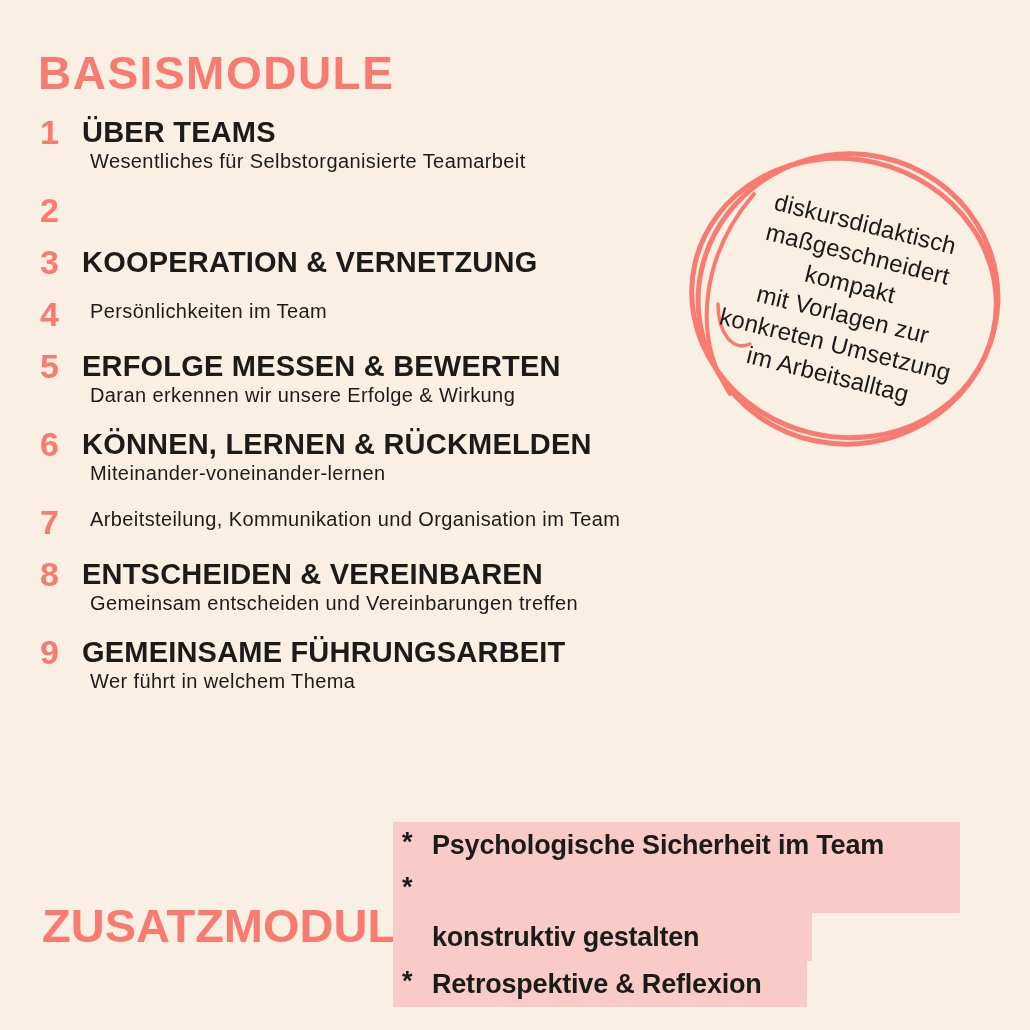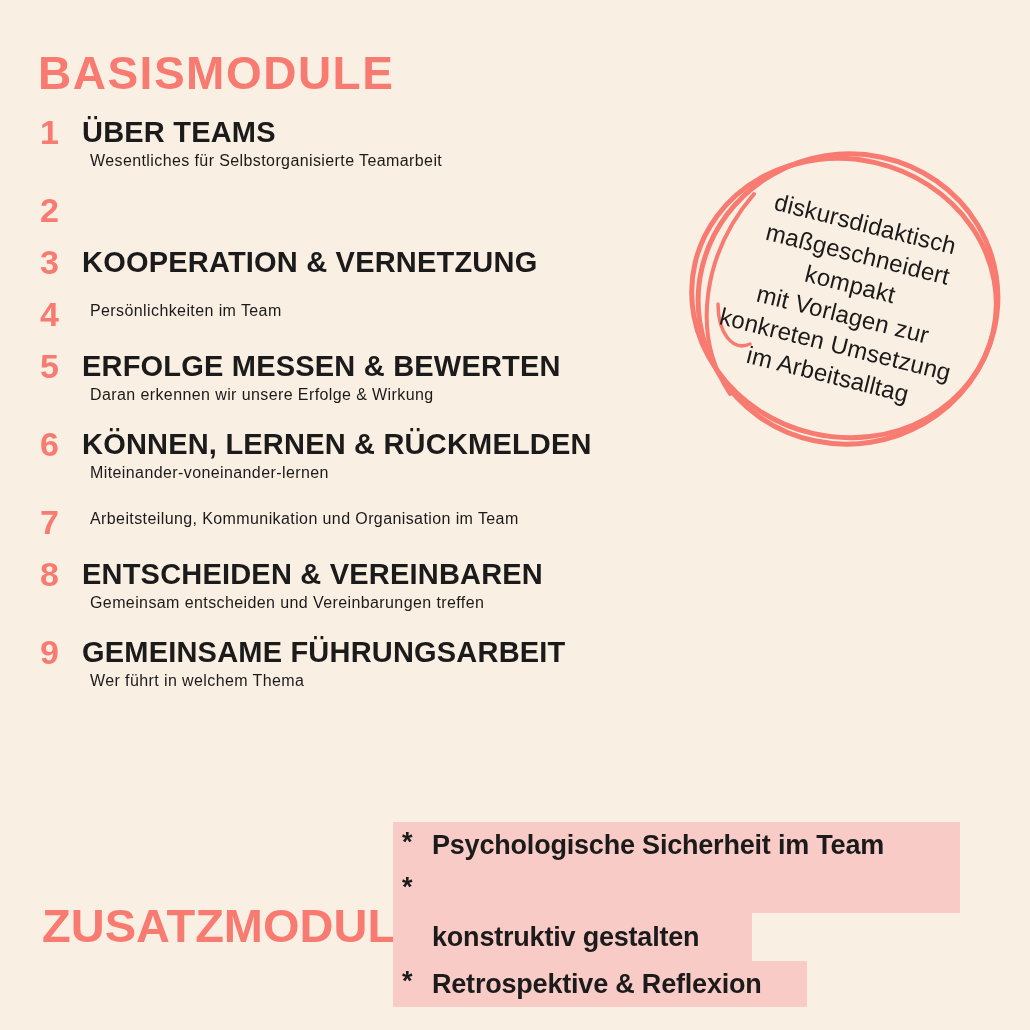--- a/index.html
+++ b/index.html
@@ -22,21 +22,21 @@
   .module-item { display:flex; margin-bottom:20px; }
   .module-number {
     flex:0 0 42px; width:42px;
     font-size:34px; line-height:32px; font-weight:800; color:var(--accent);
   }
   .module-title {
     font-size:29px; line-height:32px; font-weight:800;
     letter-spacing:0.2px; white-space:nowrap; color:var(--ink);
   }
   .module-subtitle {
-    font-size:16px; line-height:26px; font-weight:400;
+    font-size:20px; line-height:26px; font-weight:400;
     letter-spacing:0.4px; padding-left:8px; white-space:nowrap; color:var(--ink);
   }
 
   .badge { position:absolute; left:688px; top:136px; width:318px; height:326px; }
   .badge svg { position:absolute; left:0; top:0; width:100%; height:100%; }
   .badge svg ellipse, .badge svg path { fill:none; stroke:var(--accent); stroke-linecap:round; }
   .badge-text-wrap {
     position:absolute; left:0; top:0; width:100%; height:100%;
     display:flex; align-items:center; justify-content:center;
   }
@@ -54,21 +54,21 @@
 
   .zusatz-list { position:absolute; left:393px; top:822px; }
   .z-row {
     background:var(--pink); display:flex; align-items:center;
     font-size:27px; font-weight:700; letter-spacing:-0.2px;
     white-space:nowrap; color:var(--ink);
   }
   .z-row .bullet { flex:0 0 30px; padding-left:9px; font-weight:700; transform:translateY(-3px); }
   .zusatz-list div.z-row:nth-of-type(1) { width:567px; height:46px; }
   .zusatz-list div.z-row:nth-of-type(2) { width:567px; height:45px; }
-  .zusatz-list div.z-row:nth-of-type(3) { width:359px; height:48px; }
+  .zusatz-list div.z-row:nth-of-type(3) { width:419px; height:48px; }
   .zusatz-list div.z-row:nth-of-type(4) { width:414px; height:46px; }
 </style>
 </head>
 <body>
 
 <div class="canvas" style="--bg: #FAEFE3; --accent: #F87B72; --pink: #F9CBC6; --ink: #1B1B1B;">
 
   <div class="main-heading">BASISMODULE</div>
 
   <div class="modules-list">

